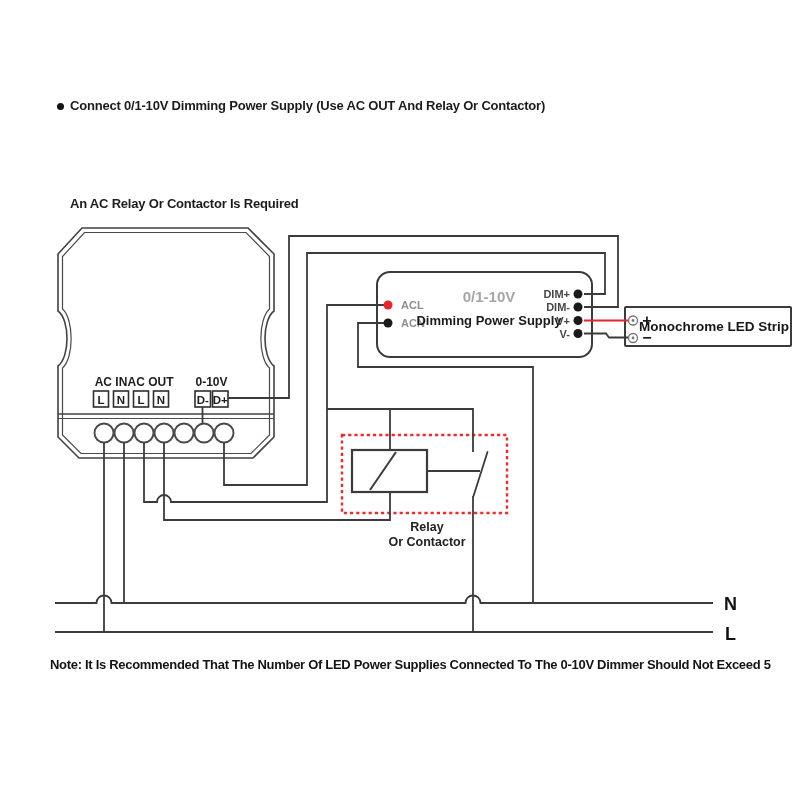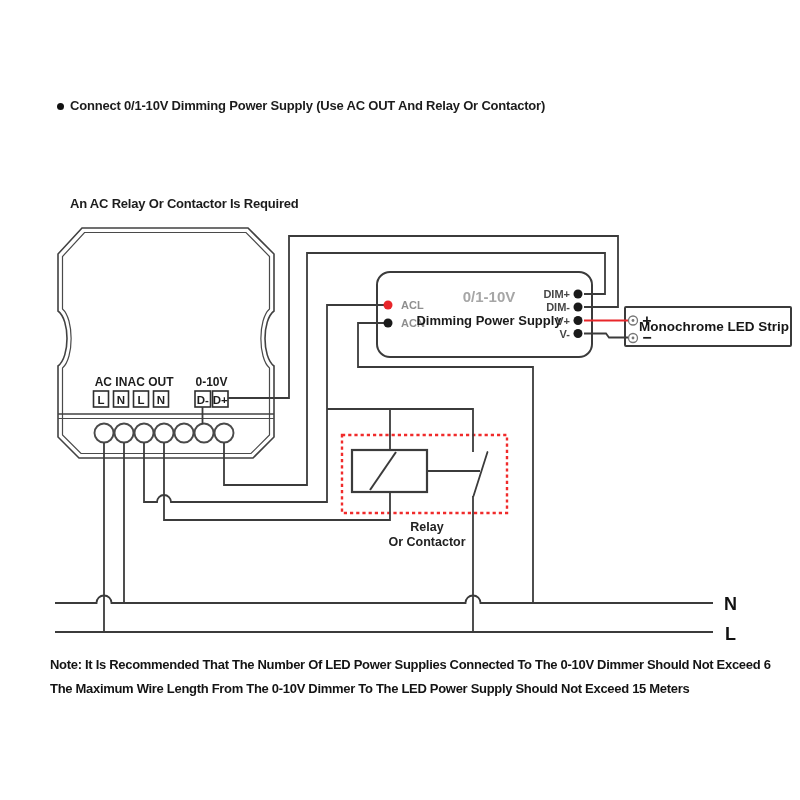--- a/index.html
+++ b/index.html
@@ -150,16 +150,15 @@
       <text class="t-strip" x="714" y="331">Monochrome LED Strip</text>
     </g>
 
     <text class="t-relay" x="427" y="531">Relay</text>
     <text class="t-relay" x="427" y="546">Or Contactor</text>
 
     <text class="t-mains" x="724" y="610">N</text>
     <text class="t-mains" x="725" y="640">L</text>
   </svg>
 
-  <div class="note-line note-l1">Note: It Is Recommended That The Number Of LED Power Supplies Connected To The 0-10V Dimmer Should Not Exceed 6</div>
-  <div class="note-line note-l2">The Maximum Wire Length From The 0-10V Dimmer To The LED Power Supply Should Not Exceed 15 Meters</div>
+  <div class="note-line note-l1">Note: It Is Recommended That The Number Of LED Power Supplies Connected To The 0-10V Dimmer Should Not Exceed 5</div>
 
 </div>
 
 </body></html>

